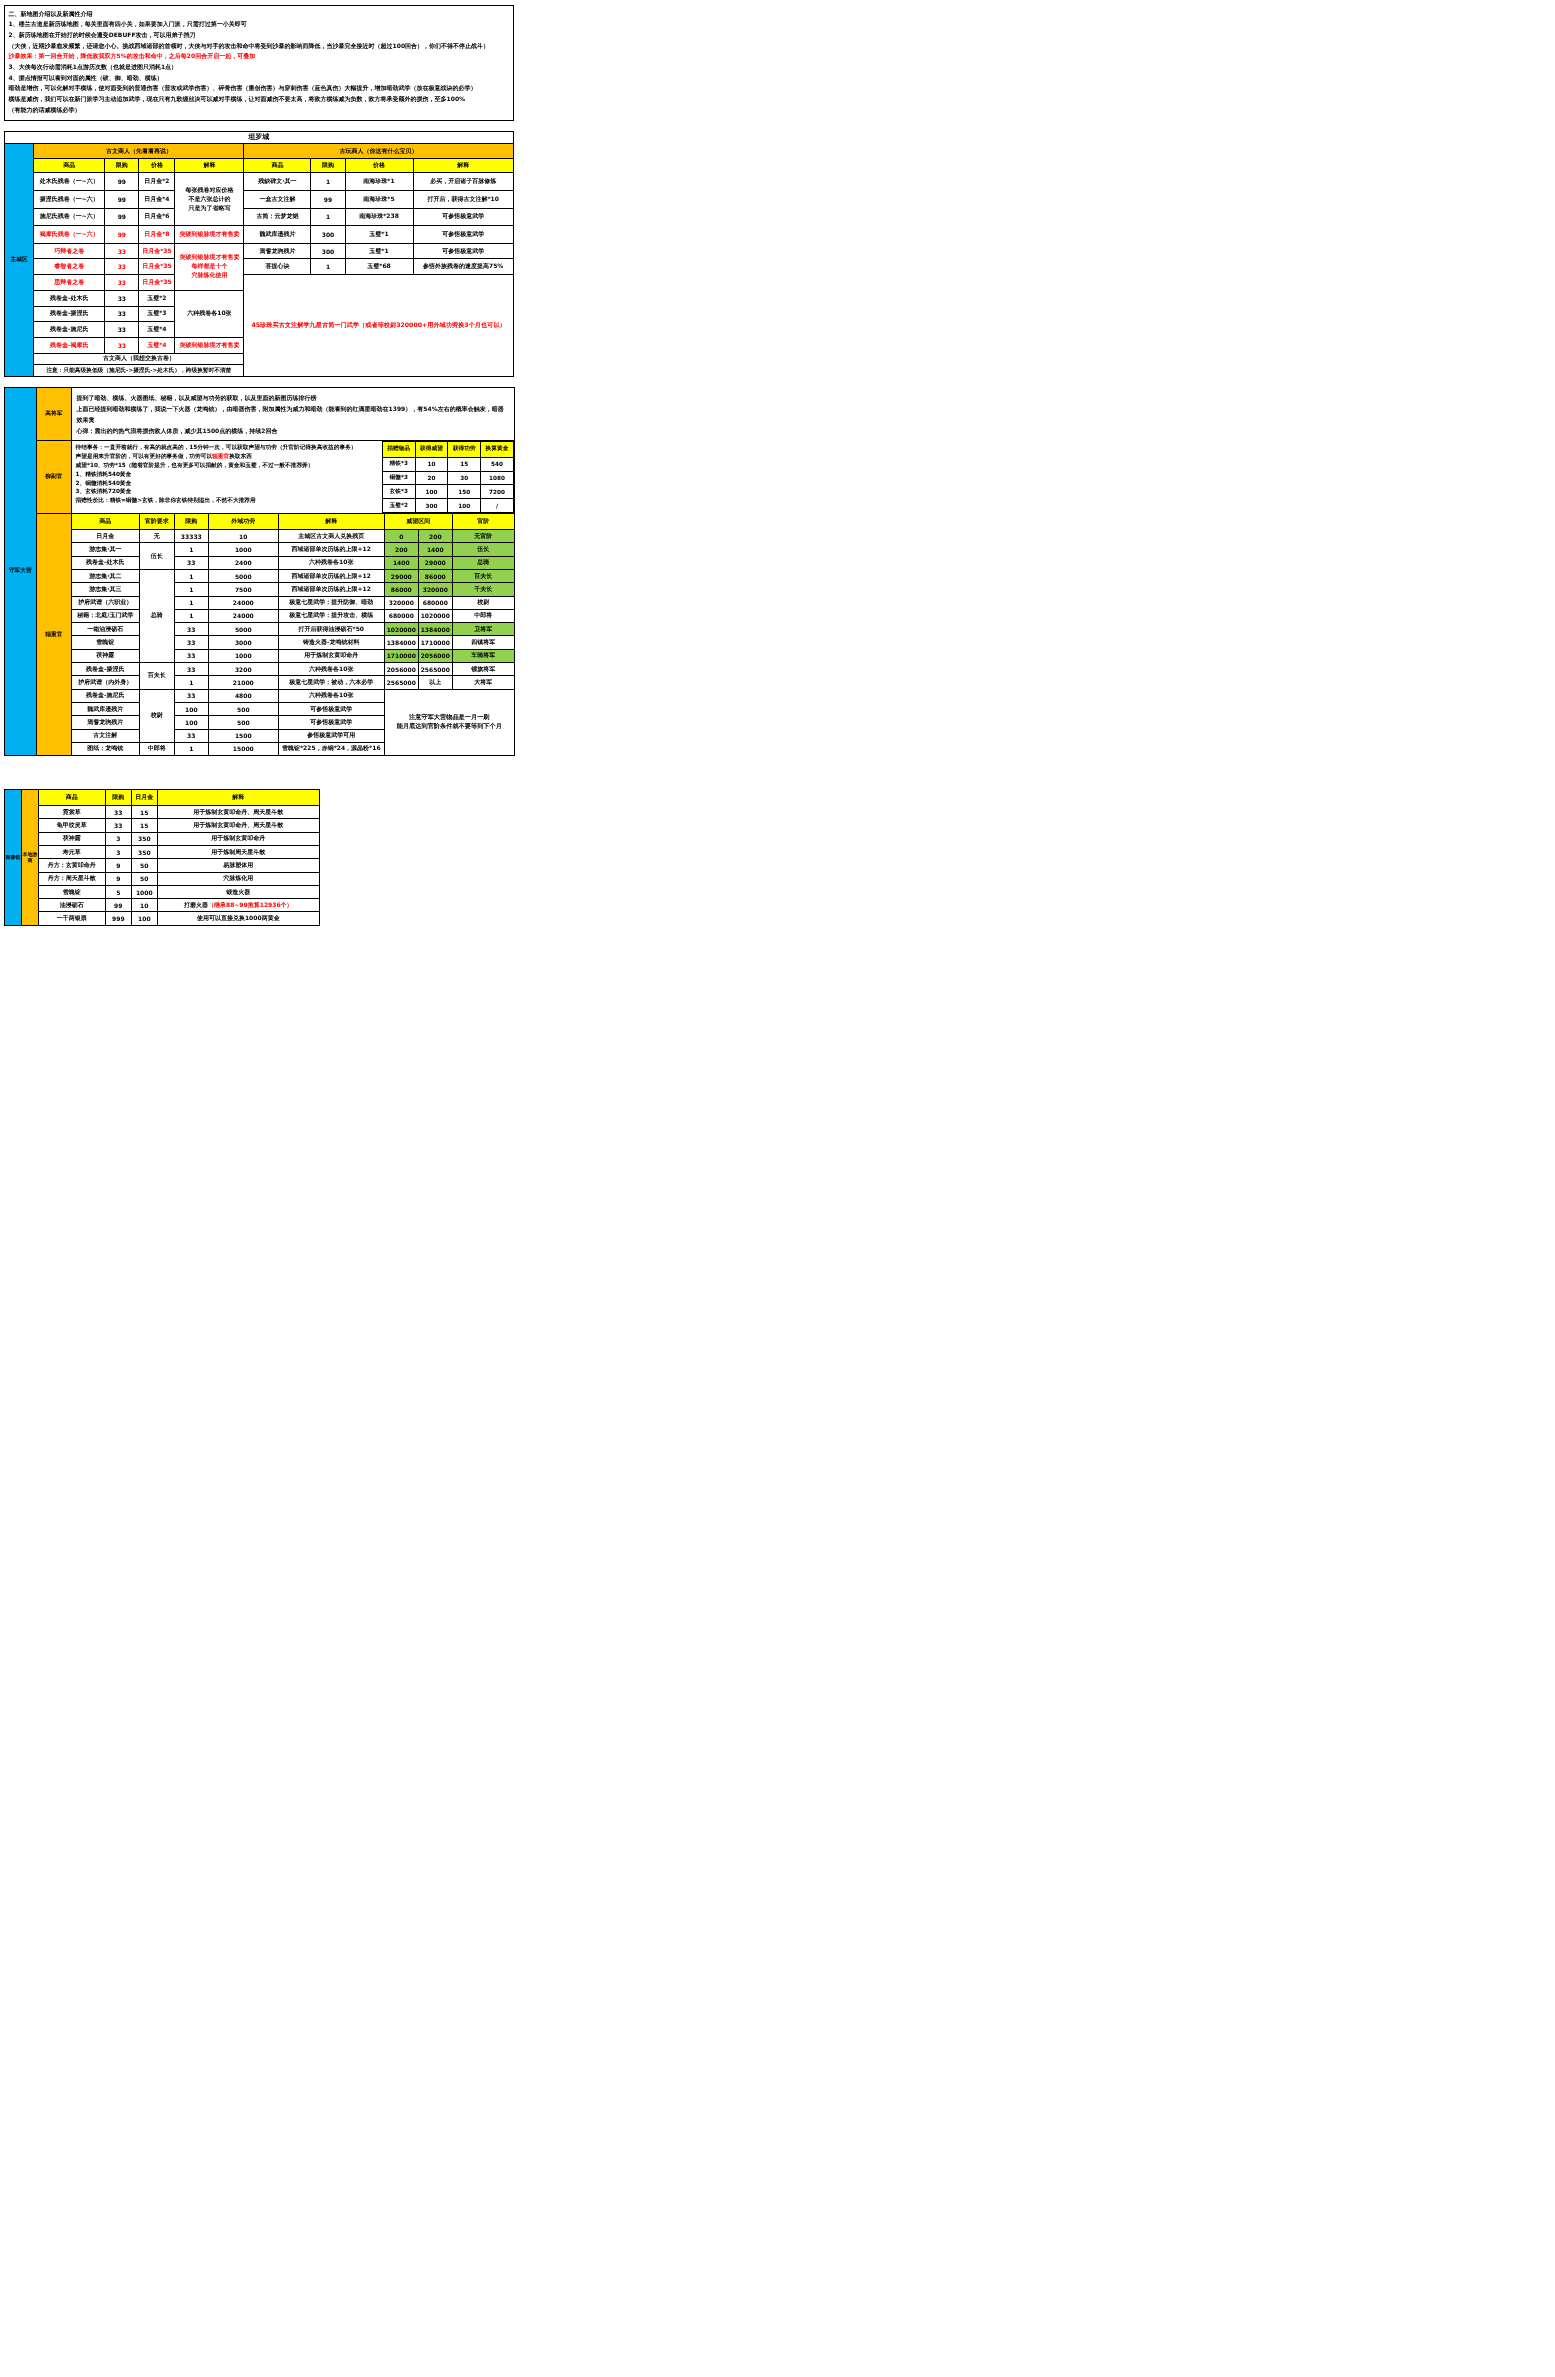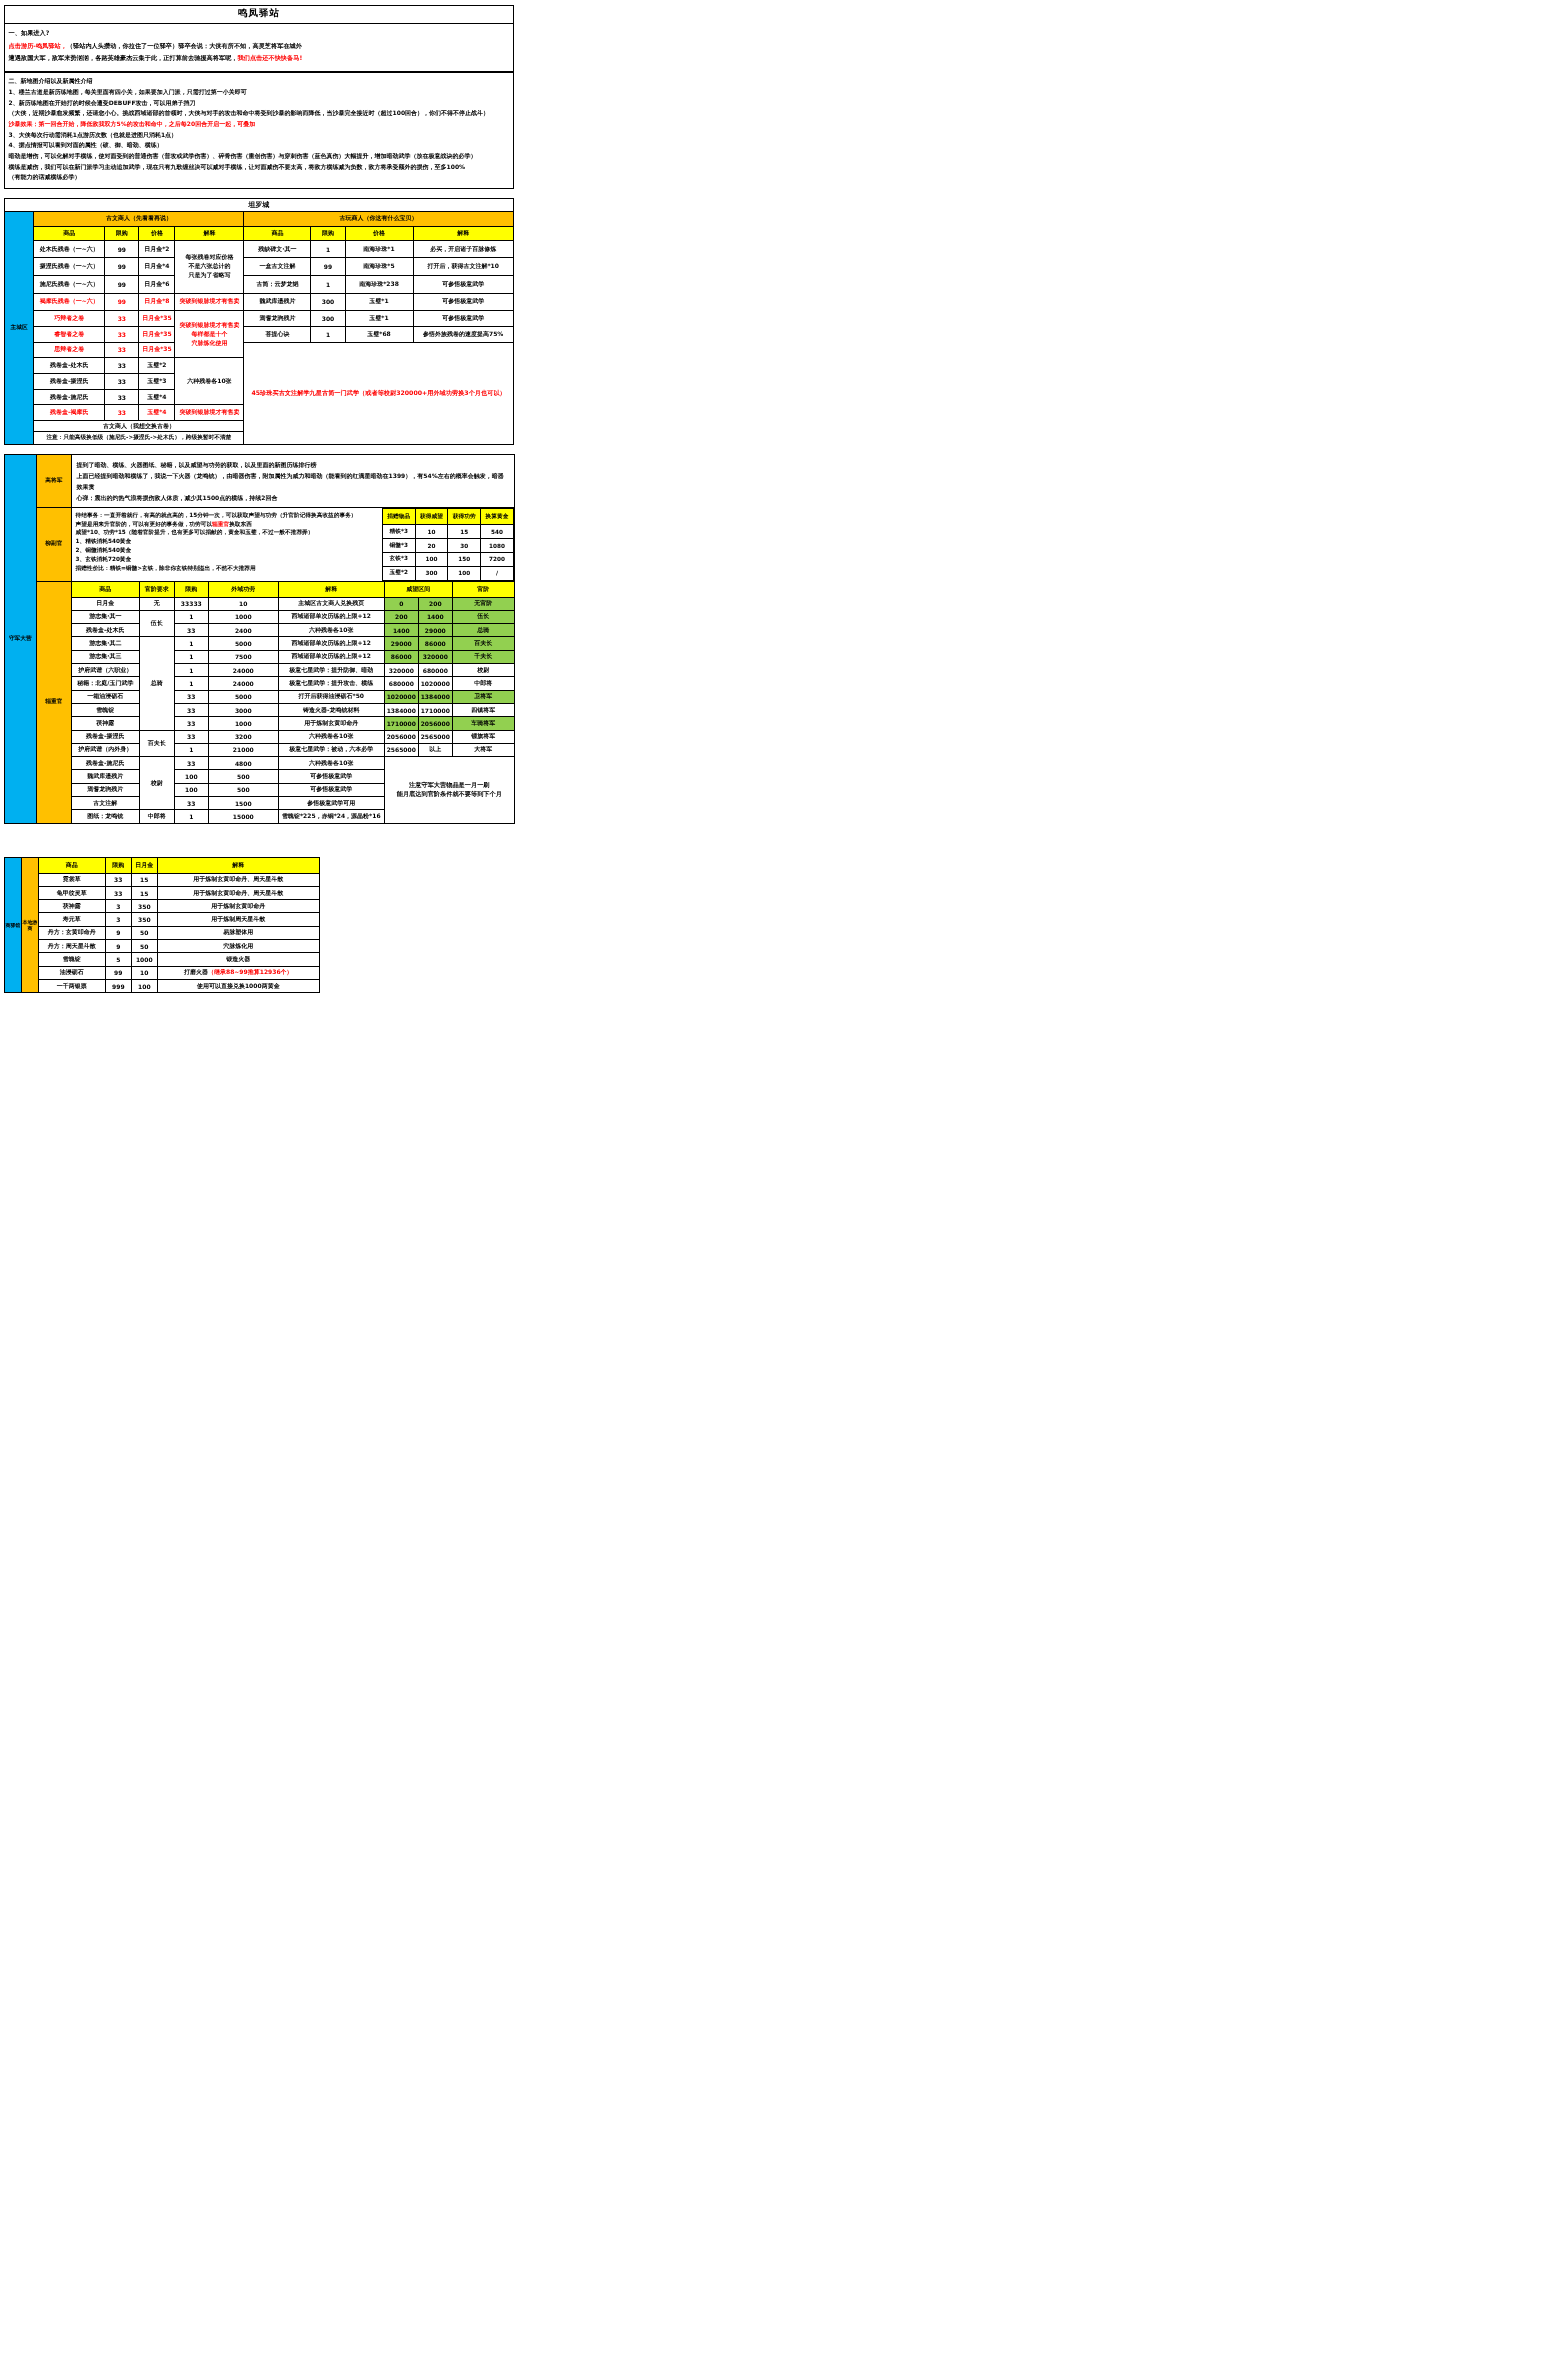--- a/index.html
+++ b/index.html
@@ -32,28 +32,20 @@
   .note-big{font-size:6.2px;}
   .sidebar-label{font-size:5.7px;letter-spacing:0;padding:0;}
   .sidebar-small{font-size:5px;letter-spacing:-0.2px;padding:0;}
   .sep td{border-top:1.4px solid #000;}
 </style>
 </head>
 <body>
 
 <div class="page">
 
-  <div class="frame" id="sec1">
-    <div class="doc-title">鸣凤驿站</div>
-    <div class="doc-body">
-      <p>一、如果进入?</p>
-      <p><span class="red">点击游历-鸣凤驿站，</span><span>（驿站内人头攒动，你拉住了一位驿卒）驿卒会说：大侠有所不知，高灵芝将军在城外</span></p>
-      <p><span>遭遇敌国大军，敌军来势汹汹，各路英雄豪杰云集于此，正打算前去驰援高将军呢，</span><span class="red">我们点击还不快快备马!</span></p>
-    </div>
-  </div>
 
   <div class="frame" id="sec2">
     <div class="doc-body">
       <p>二、新地图介绍以及新属性介绍</p>
       <p>1、楼兰古道是新历练地图，每关里面有四小关，如果要加入门派，只需打过第一小关即可</p>
       <p>2、新历练地图在开始打的时候会遭受DEBUFF攻击，可以用弟子挡刀</p>
       <p>（大侠，近期沙暴愈发频繁，还请您小心。挑战西域诸部的首领时，大侠与对手的攻击和命中将受到沙暴的影响而降低，当沙暴完全接近时（超过100回合），你们不得不停止战斗）</p>
       <p class="red">沙暴效果：第一回合开始，降低敌我双方5%的攻击和命中，之后每20回合开启一起，可叠加</p>
       <p>3、大侠每次行动需消耗1点游历次数（也就是进图只消耗1点）</p>
       <p>4、据点情报可以看到对面的属性（破、御、暗劲、横练）</p>

